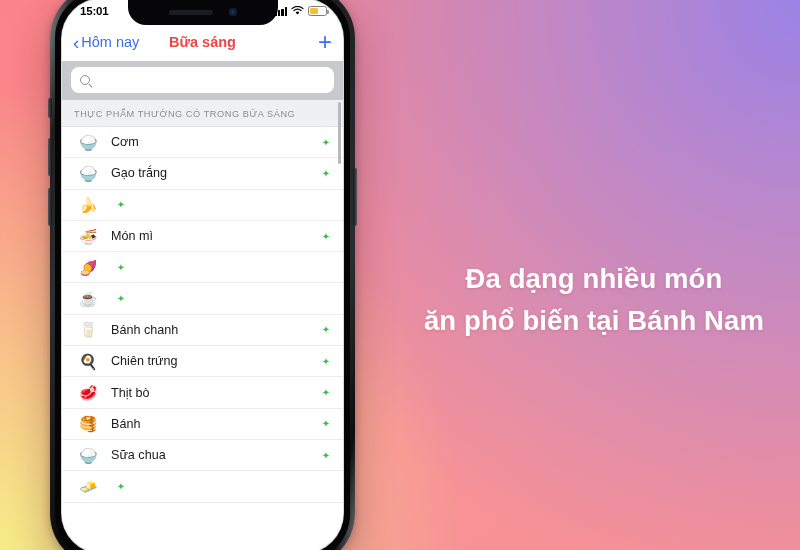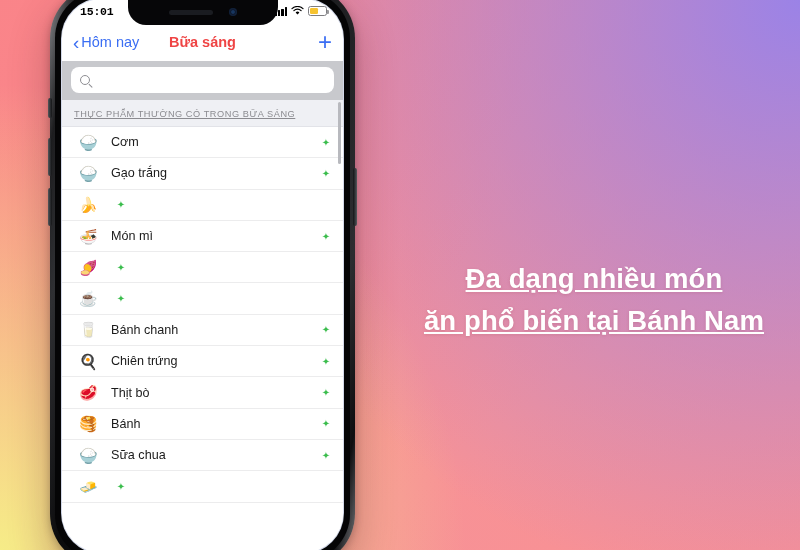--- a/index.html
+++ b/index.html
@@ -56,21 +56,21 @@
     display:flex; align-items:center; justify-content:center; gap:16px;
   }
   #notch-speaker{ width:44px; height:5px; border-radius:3px; background:#1a1c21; }
   #notch-camera{ width:8px; height:8px; border-radius:50%; background:#0d1320; box-shadow: inset 0 0 0 1.5px #11203a; position:relative; }
   #notch-camera::after{ content:""; position:absolute; inset:2px; border-radius:50%; background:#17365f; }
 
   
   #status-bar{
     height:24px; display:flex; align-items:center; justify-content:space-between;
     padding:0 16px 0 18px; font-size:11.5px; font-weight:bold; color:#000;
-    position:relative; z-index:20;font-family:Liberation Mono, monospace;
+    position:relative; z-index:20;
   }
   #status-time{ letter-spacing:-0.2px; }
   #status-right{ display:flex; align-items:center; gap:4px; }
   #signal-icon{ display:flex; align-items:flex-end; gap:1.3px; height:9px; }
   #signal-icon i{ display:block; width:2.2px; background:#000; border-radius:0.5px; }
   #signal-icon i:nth-child(1){ height:3.5px; }
   #signal-icon i:nth-child(2){ height:5.3px; }
   #signal-icon i:nth-child(3){ height:7px; }
   #signal-icon i:nth-child(4){ height:9px; }
   #battery-icon{ width:19px; height:9.5px; border:1.1px solid #7d7d80; border-radius:2.6px; position:relative; padding:1px; }
@@ -102,21 +102,20 @@
     border:none; outline:none; flex:1; margin-left:6px;
     font-size:12px; font-family:"Liberation Sans", sans-serif; color:#111; background:transparent;
   }
 
   
   #food-list-wrap{ position:relative; background:#fff; height:calc(100% - 111px); overflow:hidden; }
   #section-header{
     background:#eff0f4; padding:9px 0 7px 12px;
     font-size:9.2px; letter-spacing:0.55px; color:#8b8b90; text-transform:uppercase;
     border-bottom:1px solid #e2e3e8;
-    text-decoration:underline;
   }
   .food-row{
     display:flex; align-items:center; height:31.3px;
     padding:0 0 0 12px; border-bottom:1px solid #ececed;
     background:#fff; cursor:pointer;
   }
   .food-emoji{ width:30px; font-size:15px; text-align:center; flex:none; line-height:1; }
   .food-label{ flex:1; font-size:12.6px; color:#1a1a1a; margin-left:7px; }
   .food-star{ color:#3bbd4d; font-size:10px; width:34px; text-align:center; flex:none; }
 
@@ -126,21 +125,20 @@
     background:#b8b9be; border-radius:2px; z-index:6; cursor:pointer;
   }
 
   
   #headline{
     position:absolute; left:398px; top:258px; width:392px;
     text-align:center; color:#ffffff;
     font-size:27.5px; font-weight:bold; line-height:1.52;
     letter-spacing:0.1px;
     text-shadow: 0 1px 3px rgba(170,80,95,0.30);
-    text-decoration: underline;
   }
   #headline .ln2{ display:block; white-space:nowrap; }
 </style>
 </head>
 <body>
 
 <div id="phone-frame">
 
   <div class="side-btn" id="mute-switch"></div>
   <div class="side-btn" id="vol-up"></div>

